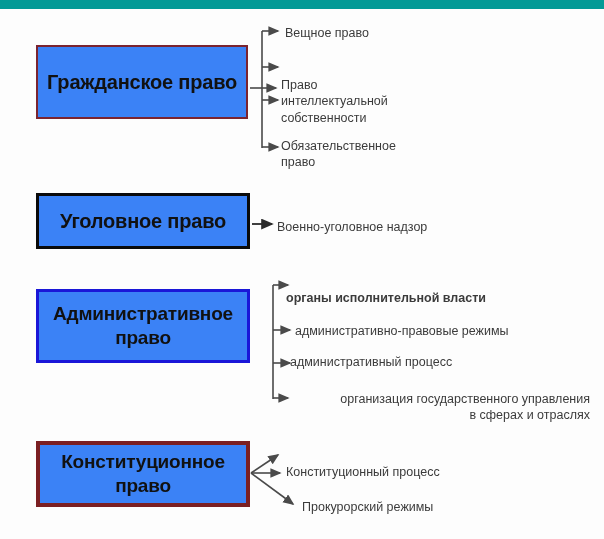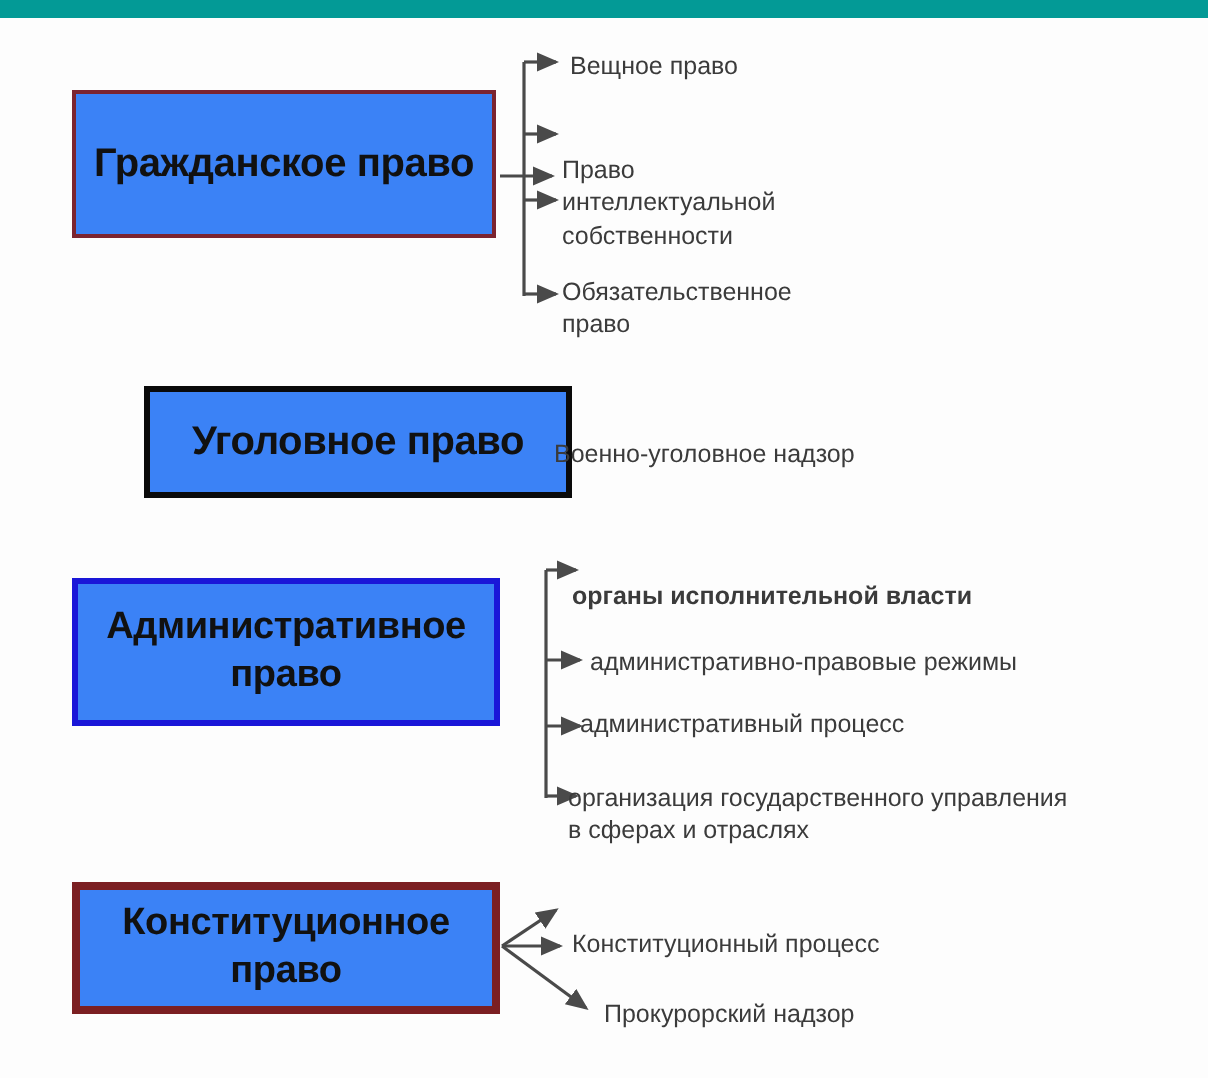--- a/index.html
+++ b/index.html
@@ -65,21 +65,21 @@
     padding: 0 0;
   }
   
   .leaf {
     position: absolute;
     color: #3b3b3b;
     font-size: 12.5px;
     line-height: 1.3;
     white-space: pre-line;
   }
-  .leaf.center { text-align: left; }
+  .leaf.center { text-align: right; }
   
   #leaf-1-0 { left: 285px; top: 25px; }
   #leaf-1-1 { left: 287px; top: 60px; }
   #leaf-1-2 { left: 281px; top: 77px; }
   #leaf-1-3 { left: 281px; top: 138px; }
   
   #leaf-2-0 { left: 277px; top: 219px; }
   
   #leaf-3-0 { left: 286px; top: 290px; font-weight: bold; }
   #leaf-3-1 { left: 295px; top: 323px; }
@@ -144,29 +144,29 @@
 
   <div class="node-box" id="box-civil" style="border-color: rgb(123, 36, 48);">Гражданское
 право</div>
   <div class="leaf" id="leaf-1-0">Вещное право</div>
   <div class="leaf" id="leaf-1-2">Право
 интеллектуальной
 собственности</div>
   <div class="leaf" id="leaf-1-3">Обязательственное
 право</div>
 
-  <div class="node-box" id="box-criminal" style="border-color: rgb(10, 10, 10); margin-left: 36px;">Уголовное право</div>
+  <div class="node-box" id="box-criminal" style="border-color: rgb(10, 10, 10);">Уголовное право</div>
   <div class="leaf" id="leaf-2-0">Военно-уголовное надзор</div>
 
   <div class="node-box" id="box-admin" style="border-color: rgb(26, 23, 216);">Административное
 право</div>
   <div class="leaf" id="leaf-3-0">органы исполнительной власти</div>
   <div class="leaf" id="leaf-3-1">административно-правовые режимы</div>
   <div class="leaf" id="leaf-3-2">административный процесс</div>
   <div class="leaf center" id="leaf-3-3">организация государственного управления
 в сферах и отраслях</div>
 
   <div class="node-box" id="box-constitutional" style="border-color: rgb(123, 31, 34);">Конституционное
 право</div>
   <div class="leaf" id="leaf-4-1">Конституционный процесс</div>
-  <div class="leaf" id="leaf-4-2">Прокурорский надзор</div>
+  <div class="leaf" id="leaf-4-2">Прокурорский режимы</div>
 
 </div>
 
 </body></html>

